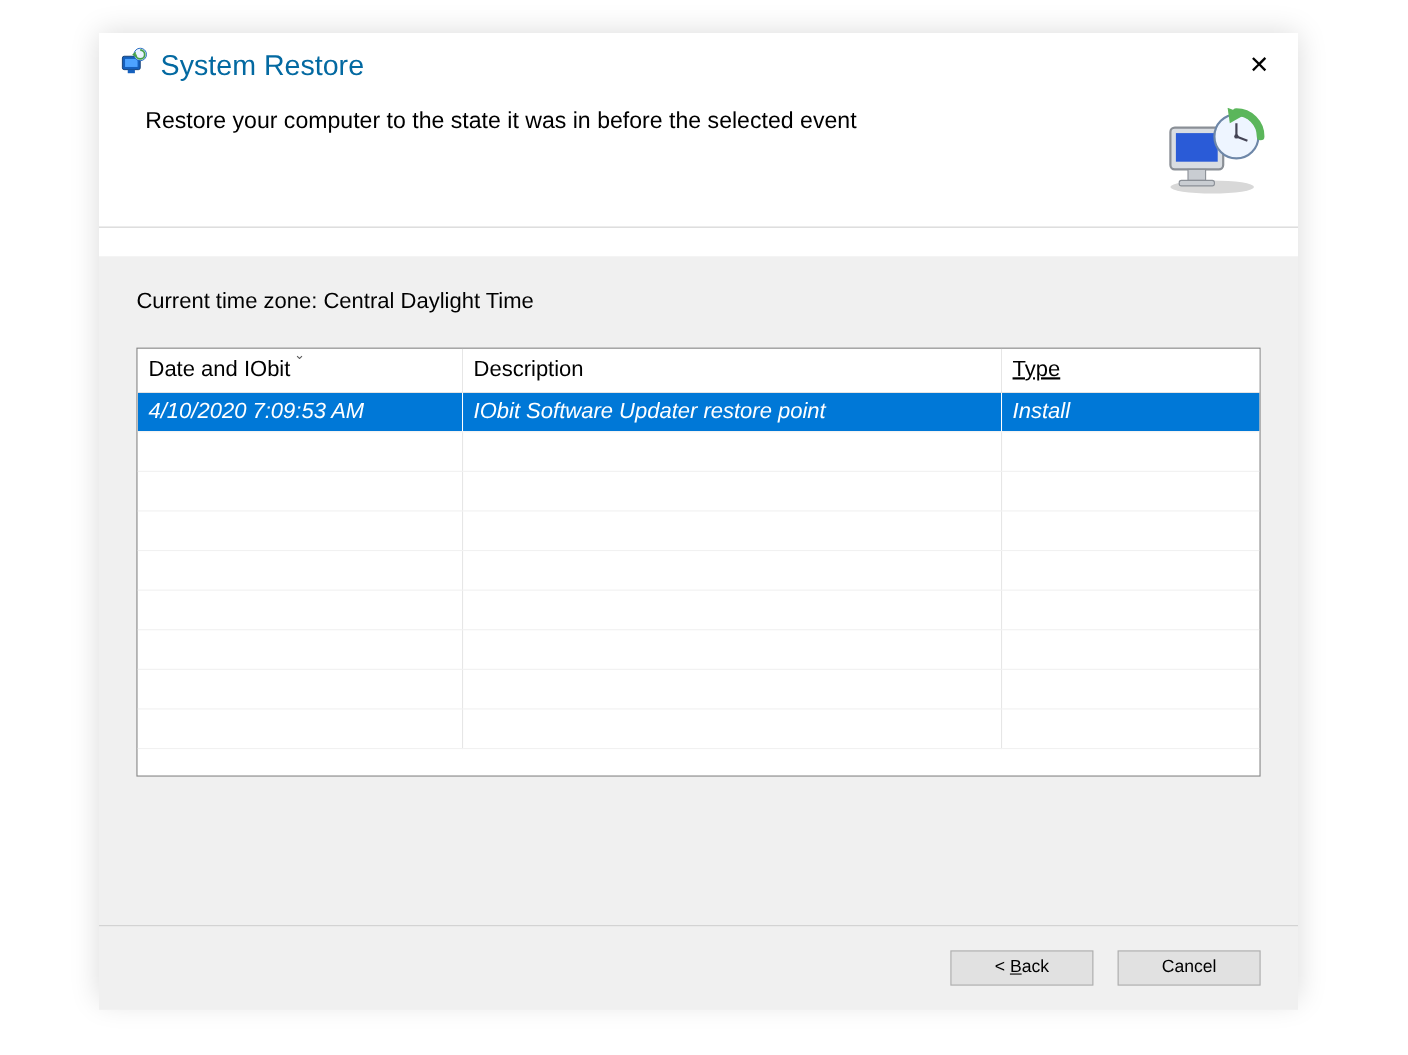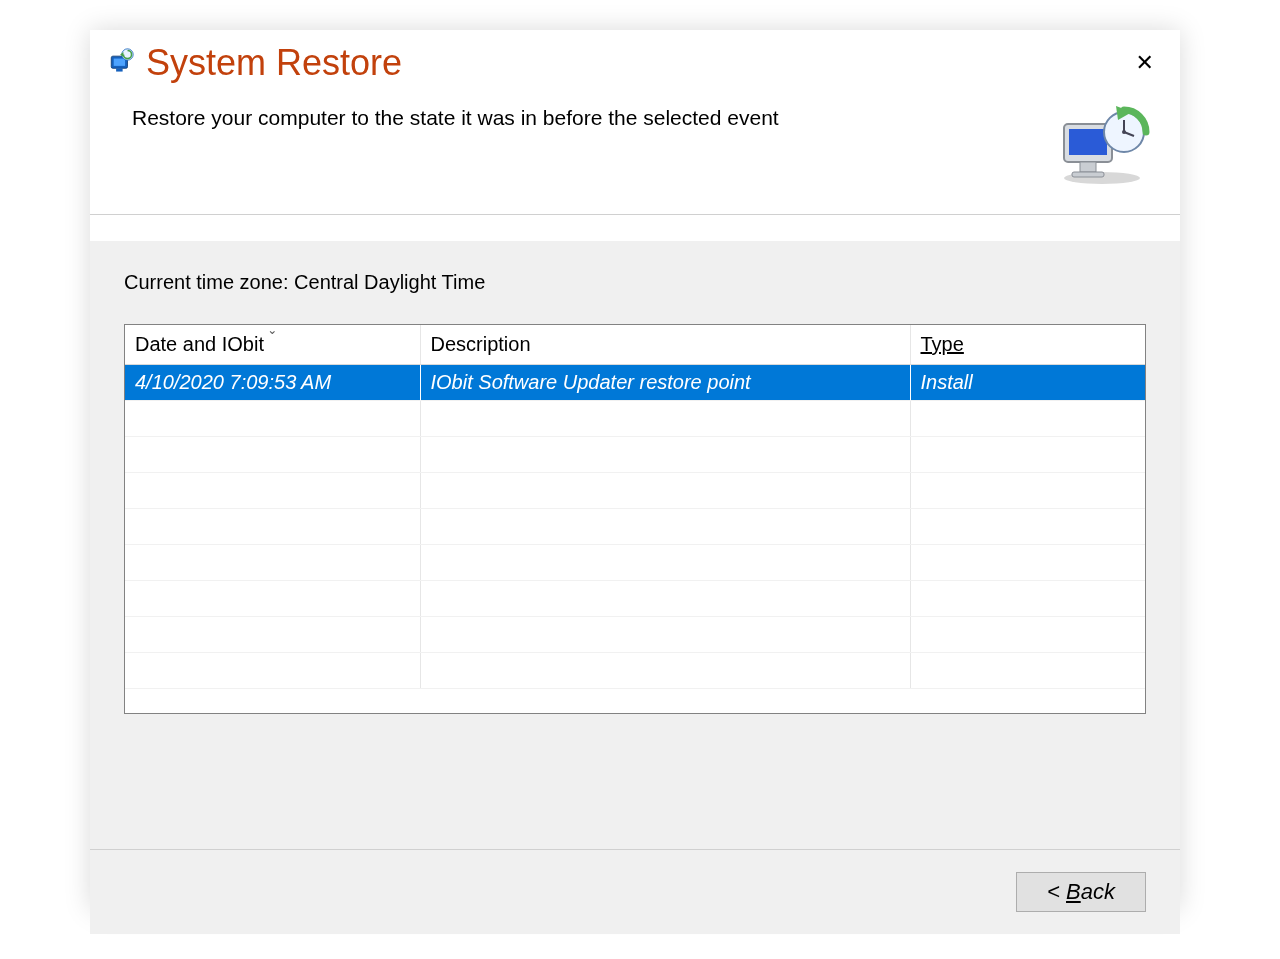--- a/index.html
+++ b/index.html
@@ -28,23 +28,23 @@
     align-items: center;
     justify-content: space-between;
     padding: 12px 18px 10px 18px;
   }
   .titlebar-left {
     display: flex;
     align-items: center;
     gap: 12px;
   }
   .app-title {
-    font-size: 36px;
+    font-size: 26px;
     font-weight: 400;
-    color: #c2410c;
+    color: #0369a1;
   }
   .close-icon {
     font-size: 22px;
     font-weight: 300;
     color: #000;
     cursor: pointer;
     padding: 4px 8px;
   }
   
   .header-area {
@@ -171,25 +171,24 @@
     padding: 22px 34px;
     display: flex;
     justify-content: flex-end;
     gap: 22px;
   }
   .nav-btn {
     background: #e1e1e1;
     border: 1px solid #adadad;
     padding: 6px 0;
     width: 130px;
-    font-size: 22px;
+    font-size: 16px;
     font-family: inherit;
     cursor: pointer;
     text-align: center;
-    font-style: italic;
   }
   .nav-btn.default {
     border: 2px solid #0078d7;
   }
   .u { text-decoration: underline; }
 </style>
 </head>
 <body>
 
 <div class="dialog">
@@ -305,15 +304,16 @@
           </tbody>
       </table>
     </div>
 
   </div>
 
   <div class="footer">
     <button class="nav-btn">
       <span>&lt; </span><span class="u">B</span><span>ack</span>
     </button>
+    <button class="nav-btn">Cancel</button>
   </div>
 
 </div>
 
 </body></html>

